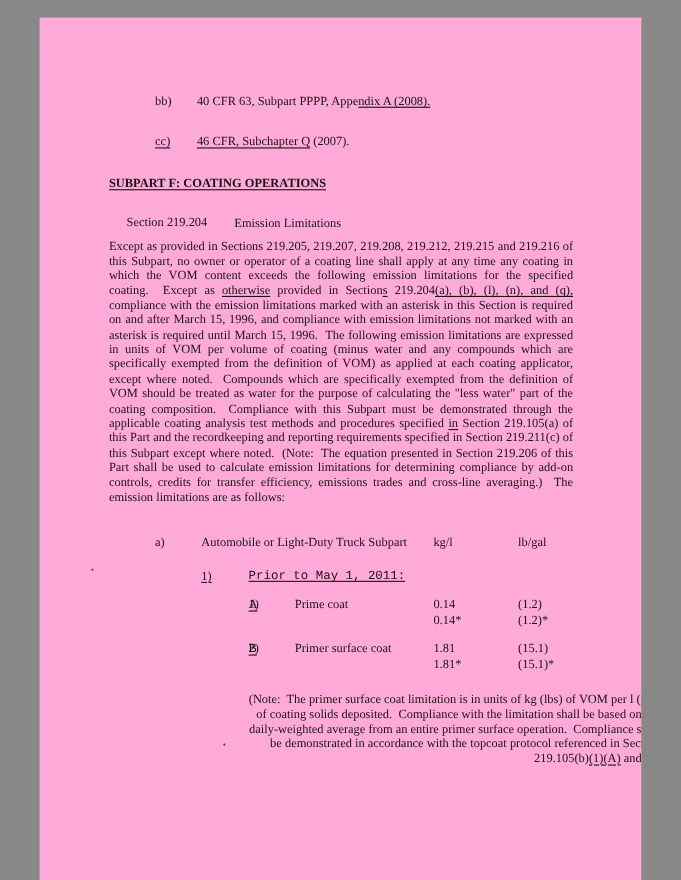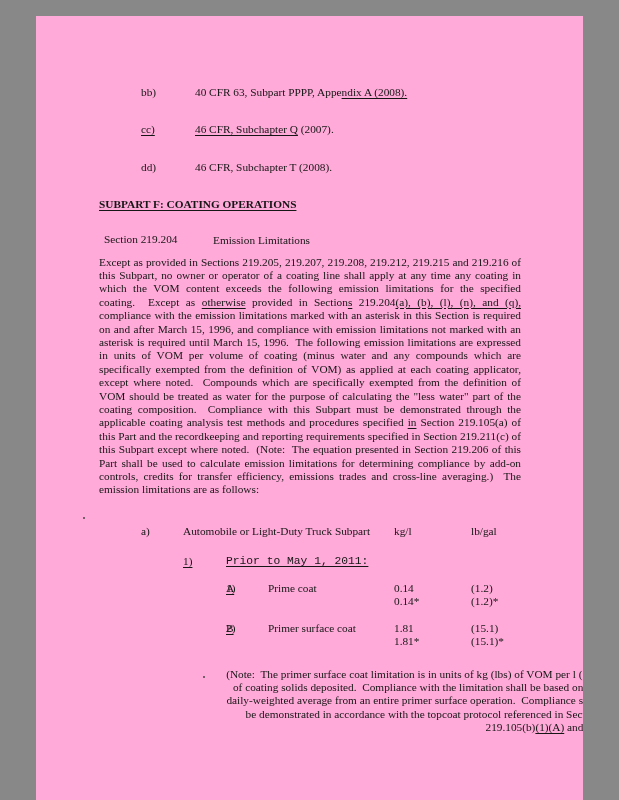--- a/index.html
+++ b/index.html
@@ -14,25 +14,25 @@
     font-family: "Liberation Serif", "DejaVu Serif", serif;
     font-size: 11.3px;
     line-height: 13.4px;
     color: #1b1b1b;
     filter: blur(0.22px) contrast(1.05);
     overflow: hidden;
   }
   .u { text-decoration: underline; text-underline-offset: 2px; text-decoration-thickness: 1px; }
   .cfr-item { position: relative; margin-bottom: 24px; height: 13.4px; }
   .cfr-item .lbl { position: absolute; left: 42px; top: 0; }
-  .cfr-item .txt { position: absolute; left: 96px; top: 0; white-space: nowrap; }
+  .cfr-item .txt { position: absolute; left: 80px; top: 0; white-space: nowrap; }
   .source-line { margin-top: 9px; height: 13.4px; }
   .heading { margin-top: 22px; text-align: left; font-weight: bold; height: 14px; }
   .section-line { position: relative; margin-top: 21px; height: 13.4px; }
-  .section-line .num { position: absolute; left: 5px; top: 0; }
+  .section-line .num { position: absolute; left: 16px; top: 0; }
   .section-line .ttl { position: absolute; left: 114px; top: 1px; }
   .para { margin-top: 9px; text-align: justify; }
   .trow { position: relative; }
   .trow span { position: absolute; top: 0; white-space: nowrap; }
   .row-a { margin-top: 28px; height: 13.4px; }
   .row-a .lbl { left: 42px; }
   .row-a .txt { left: 84px; }
   .row-1 { margin-top: 17px; height: 13.4px; }
   .row-1 .lbl { left: 84px; }
   .row-1 .txt { left: 127px; font-family: Liberation Mono, monospace; }
@@ -54,24 +54,20 @@
 
 <div class="page">
 
   <div class="cfr-item">
     <span class="lbl">bb)</span>
     <span class="txt"><span>40 CFR 63, Subpart PPPP, Appe</span><span class="u">ndix A (2008).</span><span></span></span>
   </div>
   <div class="cfr-item">
     <span class="lbl u">cc)</span>
     <span class="txt"><span></span><span class="u">46 CFR, Subchapter Q</span><span> (2007).</span></span>
-  </div>
-  <div class="cfr-item">
-    <span class="lbl">dd)</span>
-    <span class="txt"><span>46 CFR, Subchapter T (2008).</span><span class="u"></span><span></span></span>
   </div>
 
 
   <div class="heading"><span class="u">SUBPART F: COATING OPERATIONS</span></div>
 
   <div class="section-line">
     <span class="num">Section 219.204</span>
     <span class="ttl">Emission Limitations</span>
   </div>
 

